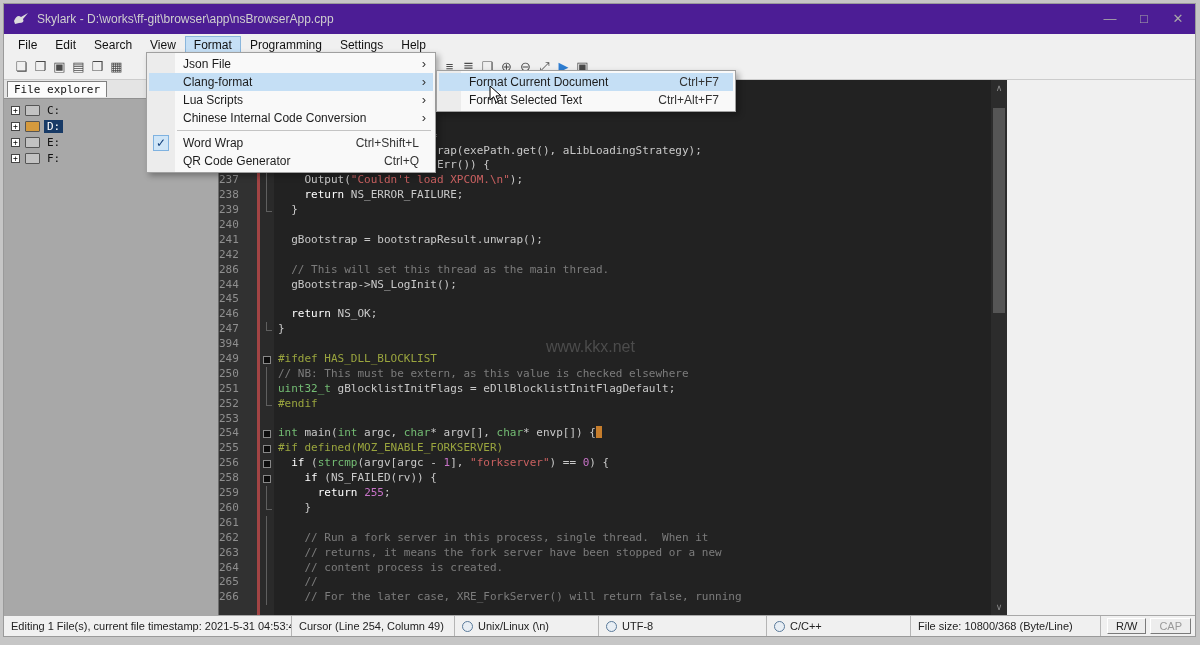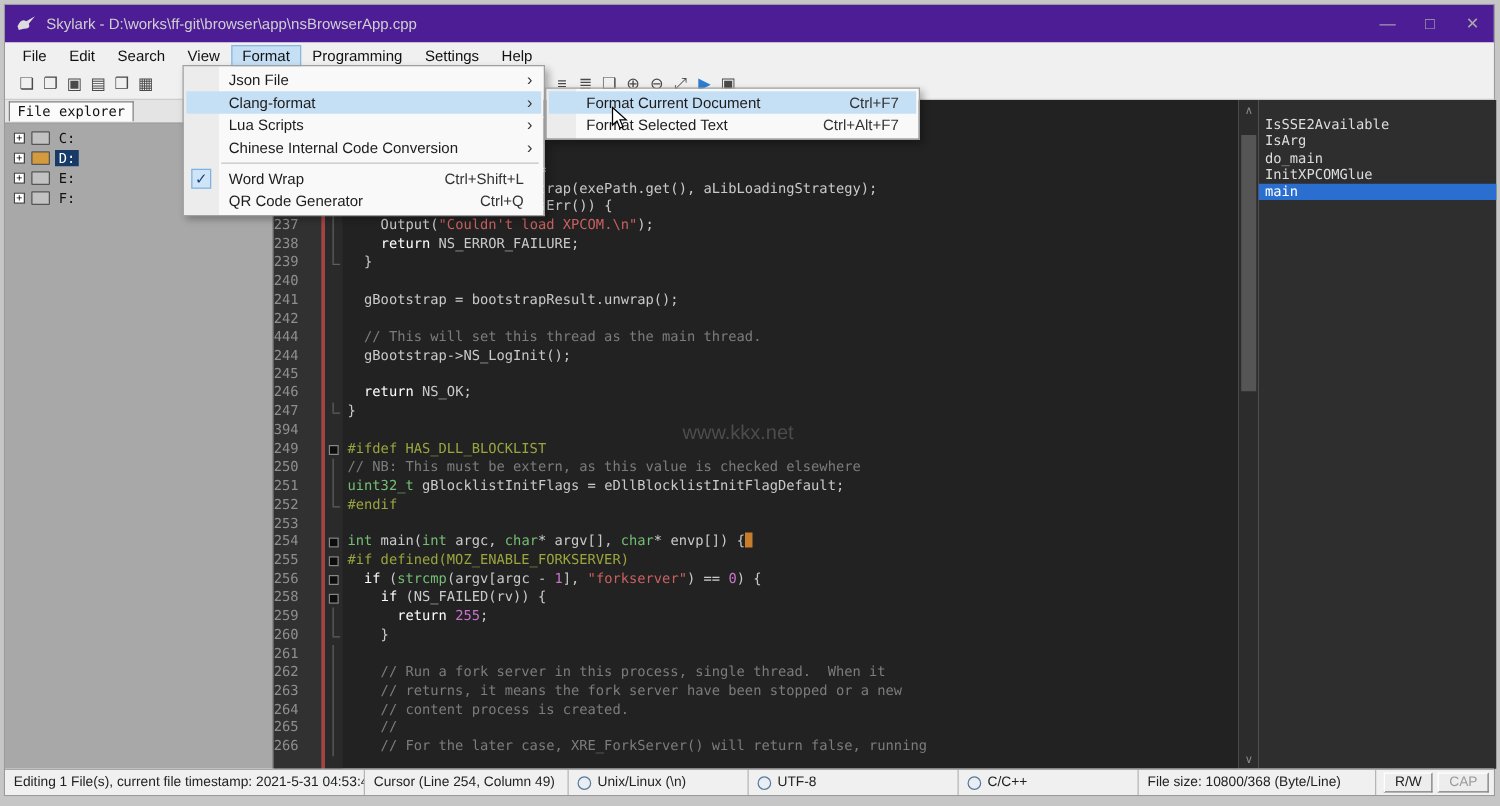--- a/index.html
+++ b/index.html
@@ -189,21 +189,21 @@
         <div class="eline"><span class="lnum">233</span><span class="fold "></span><span class="ecode"></span></div>
         <div class="eline"><span class="lnum">234</span><span class="fold "></span><span class="ecode"><span class="t-pl">  </span><span class="t-kw">auto</span><span class="t-pl"> bootstrapResult =</span></span></div>
         <div class="eline"><span class="lnum">235</span><span class="fold "></span><span class="ecode"><span class="t-pl">      mozilla::GetBootstrap(exePath.get(), aLibLoadingStrategy);</span></span></div>
         <div class="eline"><span class="lnum">236</span><span class="fold "></span><span class="ecode"><span class="t-pl">  </span><span class="t-kw">if</span><span class="t-pl"> (bootstrapResult.isErr()) {</span></span></div>
         <div class="eline"><span class="lnum">237</span><span class="fold line"></span><span class="ecode"><span class="t-pl">    Output(</span><span class="t-str">"Couldn't load XPCOM.\n"</span><span class="t-pl">);</span></span></div>
         <div class="eline"><span class="lnum">238</span><span class="fold line"></span><span class="ecode"><span class="t-pl">    </span><span class="t-kw">return</span><span class="t-pl"> NS_ERROR_FAILURE;</span></span></div>
         <div class="eline"><span class="lnum">239</span><span class="fold end"></span><span class="ecode"><span class="t-pl">  }</span></span></div>
         <div class="eline"><span class="lnum">240</span><span class="fold "></span><span class="ecode"></span></div>
         <div class="eline"><span class="lnum">241</span><span class="fold "></span><span class="ecode"><span class="t-pl">  gBootstrap = bootstrapResult.unwrap();</span></span></div>
         <div class="eline"><span class="lnum">242</span><span class="fold "></span><span class="ecode"></span></div>
-        <div class="eline"><span class="lnum">444</span><span class="fold "></span><span class="ecode"><span class="t-com">  // This will set this thread as the main thread.</span></span></div>
+        <div class="eline"><span class="lnum">286</span><span class="fold "></span><span class="ecode"><span class="t-com">  // This will set this thread as the main thread.</span></span></div>
         <div class="eline"><span class="lnum">244</span><span class="fold "></span><span class="ecode"><span class="t-pl">  gBootstrap-&gt;NS_LogInit();</span></span></div>
         <div class="eline"><span class="lnum">245</span><span class="fold "></span><span class="ecode"></span></div>
         <div class="eline"><span class="lnum">246</span><span class="fold "></span><span class="ecode"><span class="t-pl">  </span><span class="t-kw">return</span><span class="t-pl"> NS_OK;</span></span></div>
         <div class="eline"><span class="lnum">247</span><span class="fold end"></span><span class="ecode"><span class="t-pl">}</span></span></div>
         <div class="eline"><span class="lnum">394</span><span class="fold "></span><span class="ecode"></span></div>
         <div class="eline"><span class="lnum">249</span><span class="fold box"></span><span class="ecode"><span class="t-pre">#ifdef HAS_DLL_BLOCKLIST</span></span></div>
         <div class="eline"><span class="lnum">250</span><span class="fold line"></span><span class="ecode"><span class="t-com">// NB: This must be extern, as this value is checked elsewhere</span></span></div>
         <div class="eline"><span class="lnum">251</span><span class="fold line"></span><span class="ecode"><span class="t-type">uint32_t</span><span class="t-pl"> gBlocklistInitFlags = eDllBlocklistInitFlagDefault;</span></span></div>
         <div class="eline"><span class="lnum">252</span><span class="fold end"></span><span class="ecode"><span class="t-pre">#endif</span></span></div>
         <div class="eline"><span class="lnum">253</span><span class="fold "></span><span class="ecode"></span></div>
@@ -222,27 +222,20 @@
       </div>
     <div class="watermark">www.kkx.net</div>
   </div>
 
   <div class="vscroll">
     <div class="sarrow up">∧</div>
     <div class="sthumb"></div>
     <div class="sarrow down">∨</div>
   </div>
 
-  <div class="sympanel">
-      <div class="symitem">IsSSE2Available</div>
-      <div class="symitem">IsArg</div>
-      <div class="symitem">do_main</div>
-      <div class="symitem">InitXPCOMGlue</div>
-      <div class="symitem sel">main</div>
-    </div>
 
   <div class="statusbar">
     <span class="sseg w1">
       <span>Editing 1 File(s), current file timestamp: 2021-5-31 04:53:45</span>
       </span>
     <span class="sseg w2">
       <span>Cursor (Line 254, Column 49)</span>
       </span>
     <span class="sseg w3">
       <span class="sicon"></span>

